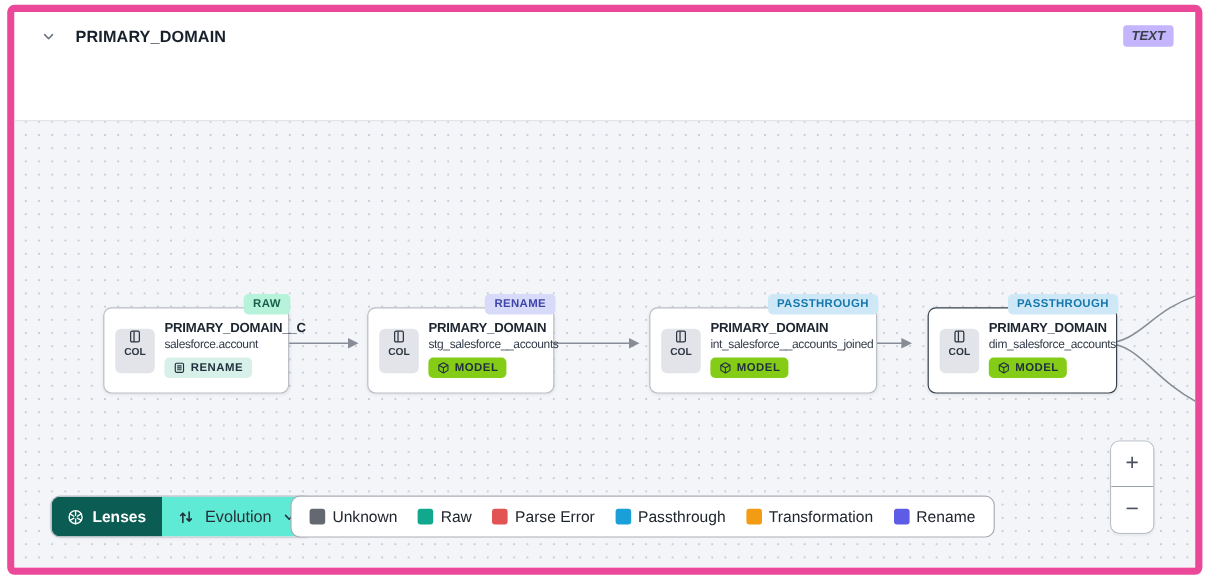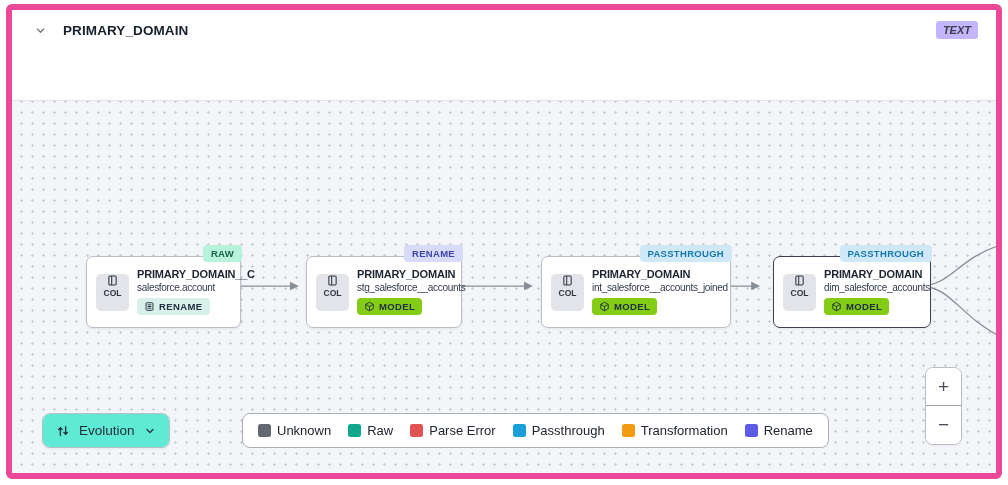--- a/index.html
+++ b/index.html
@@ -198,20 +198,27 @@
                 <path d="M8 1.8 13.5 4.9v6.2L8 14.2 2.5 11.1V4.9z"></path>
                 <path d="M2.5 4.9 8 8l5.5-3.1M8 8v6"></path>
               </svg>
             <span>MODEL</span>
           </div>
         </div>
       </div>
     </div>
 
     <div class="lens-group">
+      <button class="lenses-btn">
+        <svg class="ic" width="14" height="14" viewBox="0 0 16 16" fill="none" stroke="#fff" stroke-width="1.3" stroke-linecap="round">
+          <circle cx="8" cy="8" r="6.2"></circle>
+            <path d="M8 1.8v4.4M13.4 4.9 9.6 7.1M13.4 11.1 9.6 8.9M8 14.2V9.8M2.6 11.1l3.8-2.2M2.6 4.9l3.8 2.2"></path>
+        </svg>
+        <span>Lenses</span>
+      </button>
       <button class="evo-btn">
         <svg class="ic" width="14" height="14" viewBox="0 0 16 16" fill="none" stroke="#262e39" stroke-width="1.5" stroke-linecap="round" stroke-linejoin="round">
           <path d="M5 13V4.2M5 4.2 2.9 6.4M5 4.2l2.1 2.2"></path>
             <path d="M11 3v8.8M11 11.8l-2.1-2.2M11 11.8l2.1-2.2"></path>
         </svg>
         <span>Evolution</span>
         <svg class="ic" width="12" height="12" viewBox="0 0 16 16">
             <polyline points="4,6 8,10.2 12,6" fill="none" stroke="#262e39" stroke-width="1.7" stroke-linecap="round" stroke-linejoin="round"></polyline>
           </svg>
       </button>

